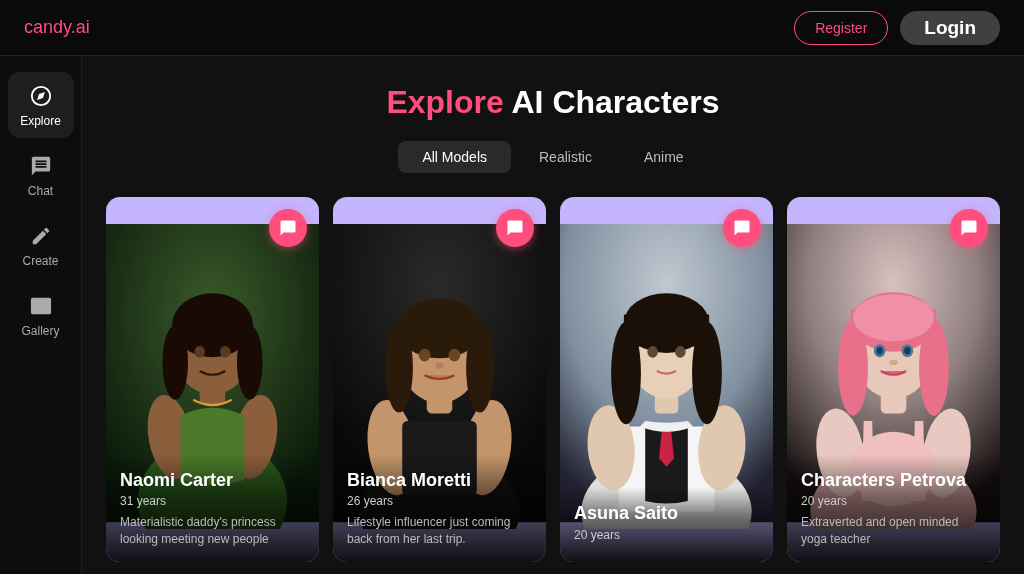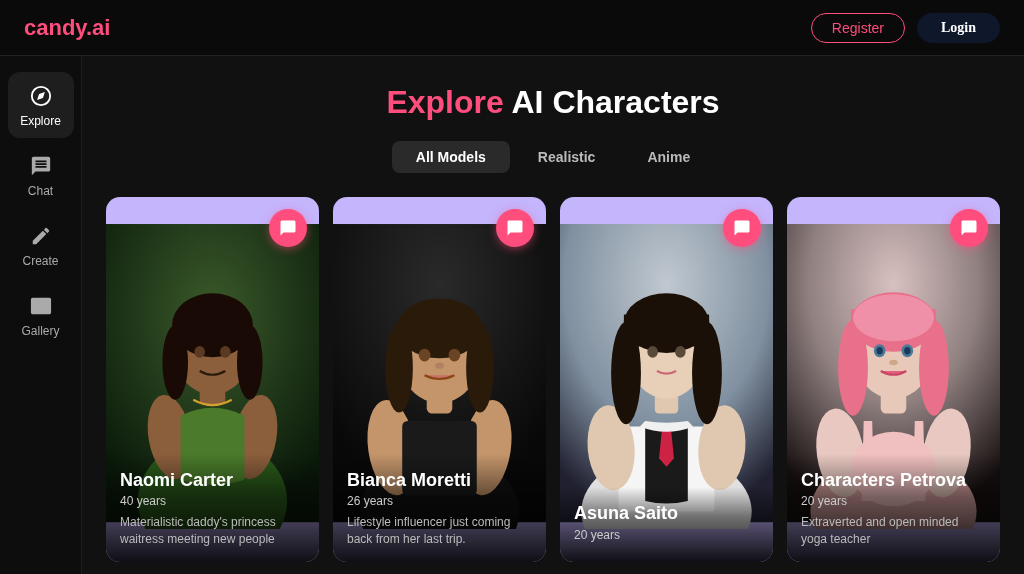--- a/index.html
+++ b/index.html
@@ -19,51 +19,50 @@
       background: #0a0a0a;
       display: flex;
       align-items: center;
       justify-content: space-between;
       padding: 0 24px;
       height: 56px;
       flex-shrink: 0;
       border-bottom: 1px solid #222;
     }
     .logo {
-      font-size: 22px;
-      font-weight: 700;
+      font-size: 18px;
+      font-weight: 400;
       color: #fff;
     }
     .logo span {
       color: #ff4d7d;
     }
     .header-buttons {
       display: flex;
       gap: 12px;
     }
     .btn-register {
       background: transparent;
       border: 1.5px solid #ff4d7d;
       color: #ff4d7d;
       padding: 6px 20px;
       border-radius: 20px;
       cursor: pointer;
       font-size: 14px;
       font-weight: 500;
     }
     .btn-login {
-      background: #0f172a;
+      background: #404040;
       border: none;
       color: #fff;
       padding: 6px 24px;
       border-radius: 20px;
       cursor: pointer;
-      font-size: 14px;
+      font-size: 19px;
       font-weight: 600;
-      font-family: Liberation Serif, serif;
     }
 
     
     .main-layout {
       display: flex;
       flex: 1;
       overflow: hidden;
     }
 
     
@@ -136,21 +135,21 @@
       justify-content: center;
       gap: 4px;
       margin-bottom: 24px;
     }
     .filter-tab {
       padding: 8px 24px;
       border-radius: 8px;
       border: none;
       cursor: pointer;
       font-size: 14px;
-      font-weight: 700;
+      font-weight: 400;
     }
     .filter-tab.active {
       background: #2a2a2a;
       color: #fff;
     }
     .filter-tab:not(.active) {
       background: transparent;
       color: #bbb;
     }
 
@@ -345,22 +344,22 @@
             <path d="M82,165 Q100,175 118,165" stroke="#d4a030" stroke-width="2" fill="none"></path>
           </svg>
         </div>
         <div class="chat-bubble-btn">
           <svg viewBox="0 0 24 24" fill="white">
               <path d="M20 2H4c-1.1 0-2 .9-2 2v18l4-4h14c1.1 0 2-.9 2-2V4c0-1.1-.9-2-2-2z"></path>
             </svg>
         </div>
         <div class="card-overlay">
           <div class="card-name">Naomi Carter</div>
-          <div class="card-age">40 years</div>
-          <div class="card-desc">Materialistic daddy's princess waitress meeting new people</div>
+          <div class="card-age">31 years</div>
+          <div class="card-desc">Materialistic daddy's princess looking meeting new people</div>
         </div>
       </div>
 
       <div class="card">
         <div class="card-photo">
           <svg class="portrait-svg" viewBox="0 0 200 280" xmlns="http://www.w3.org/2000/svg">
             <defs>
               <radialGradient id="bg2" cx="50%" cy="20%" r="70%">
                 <stop offset="0%" stop-color="#2a2a2a"></stop>
                 <stop offset="100%" stop-color="#080808"></stop>

